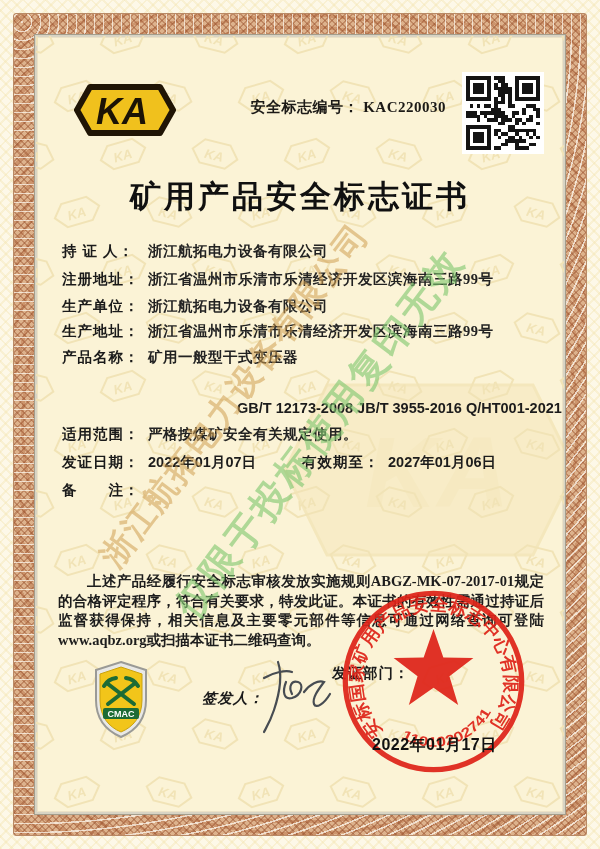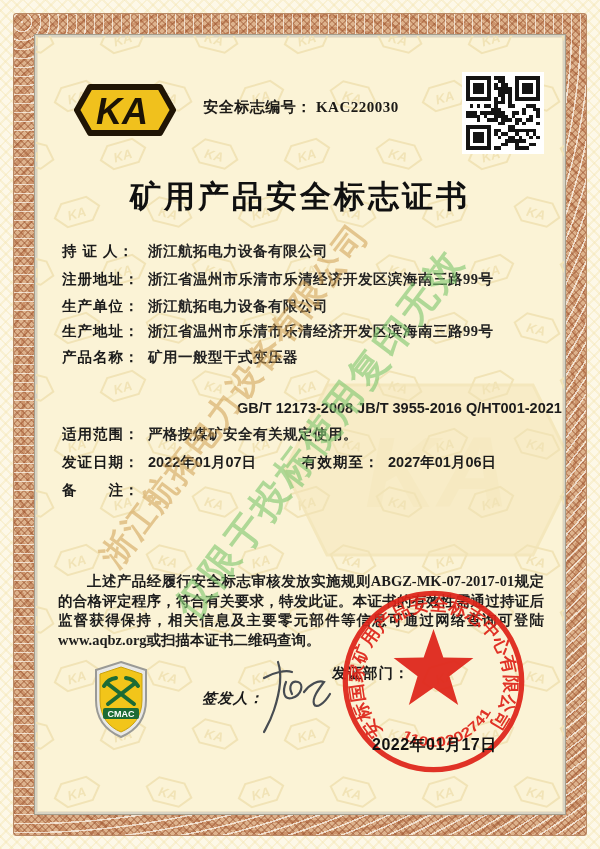--- a/index.html
+++ b/index.html
@@ -29,21 +29,21 @@
   .inner {
     position:absolute; inset:35px; background:#fbf3d6;
     border:2px solid #d8d4c4;
     box-shadow:0 0 0 1px #a39e8d, inset 0 0 0 1px #ece2c6;
   }
   .bgsvg { position:absolute; left:36px; top:36px; width:528px; height:777px; pointer-events:none; }
   .content { position:absolute; left:36px; top:36px; width:528px; height:777px; }
   .content > * { position:absolute; }
 
   .hdr-num {
-    left:120px; top:62px; width:290px; text-align:center;
+    left:120px; top:62px; width:290px; text-align:right;
     font-family:"Liberation Serif", serif; font-size:15px; color:#1c1a17; font-weight:600;
     letter-spacing:.5px; white-space:nowrap; z-index:2;
   }
   .logo { left:38px; top:46px; z-index:2; }
   #qr {
     left:426px; top:36px; width:82px; height:82px; background:#fff; padding:4px;
     display:grid; grid-template-columns:repeat(21,3.5px); grid-auto-rows:3.5px; z-index:2;
   }
   #qr i { display:block; }
   #qr i.on { background:#141414; }

